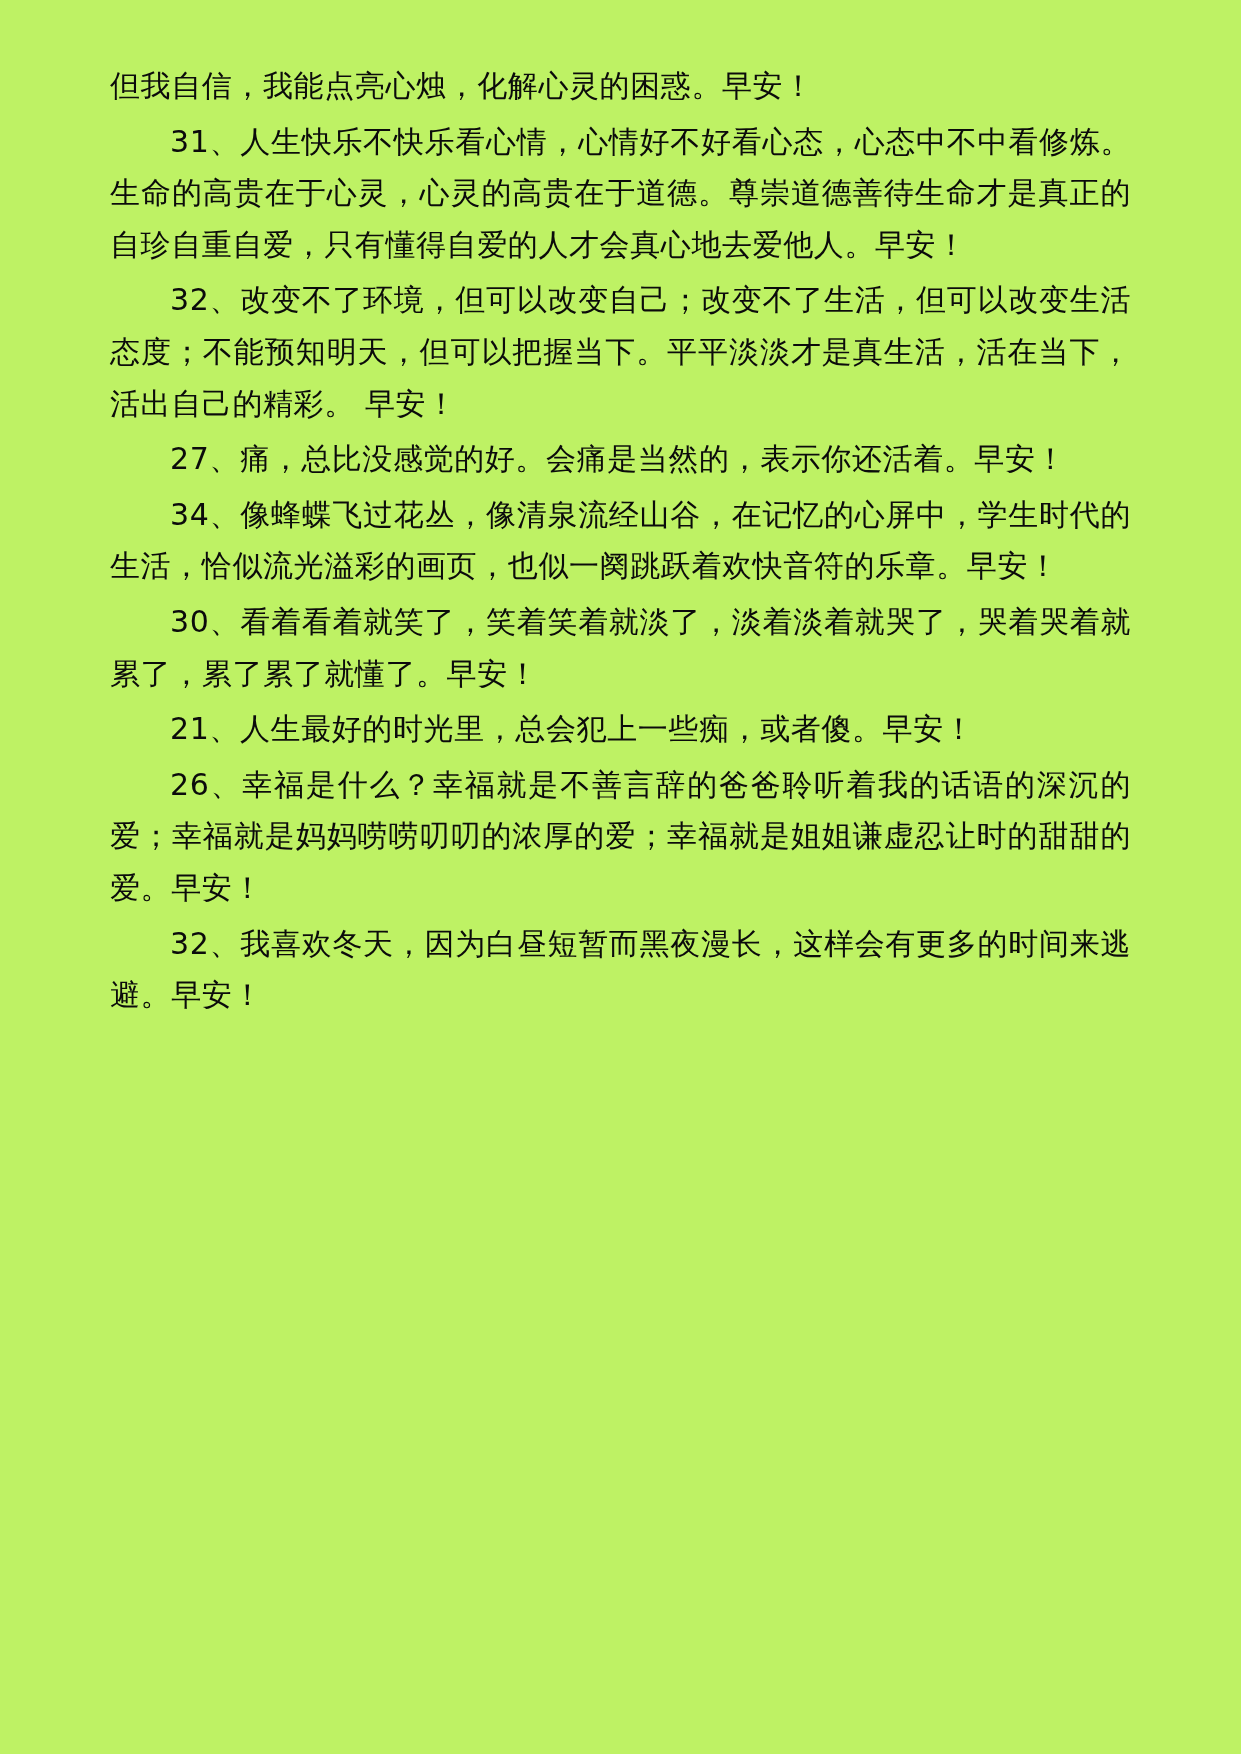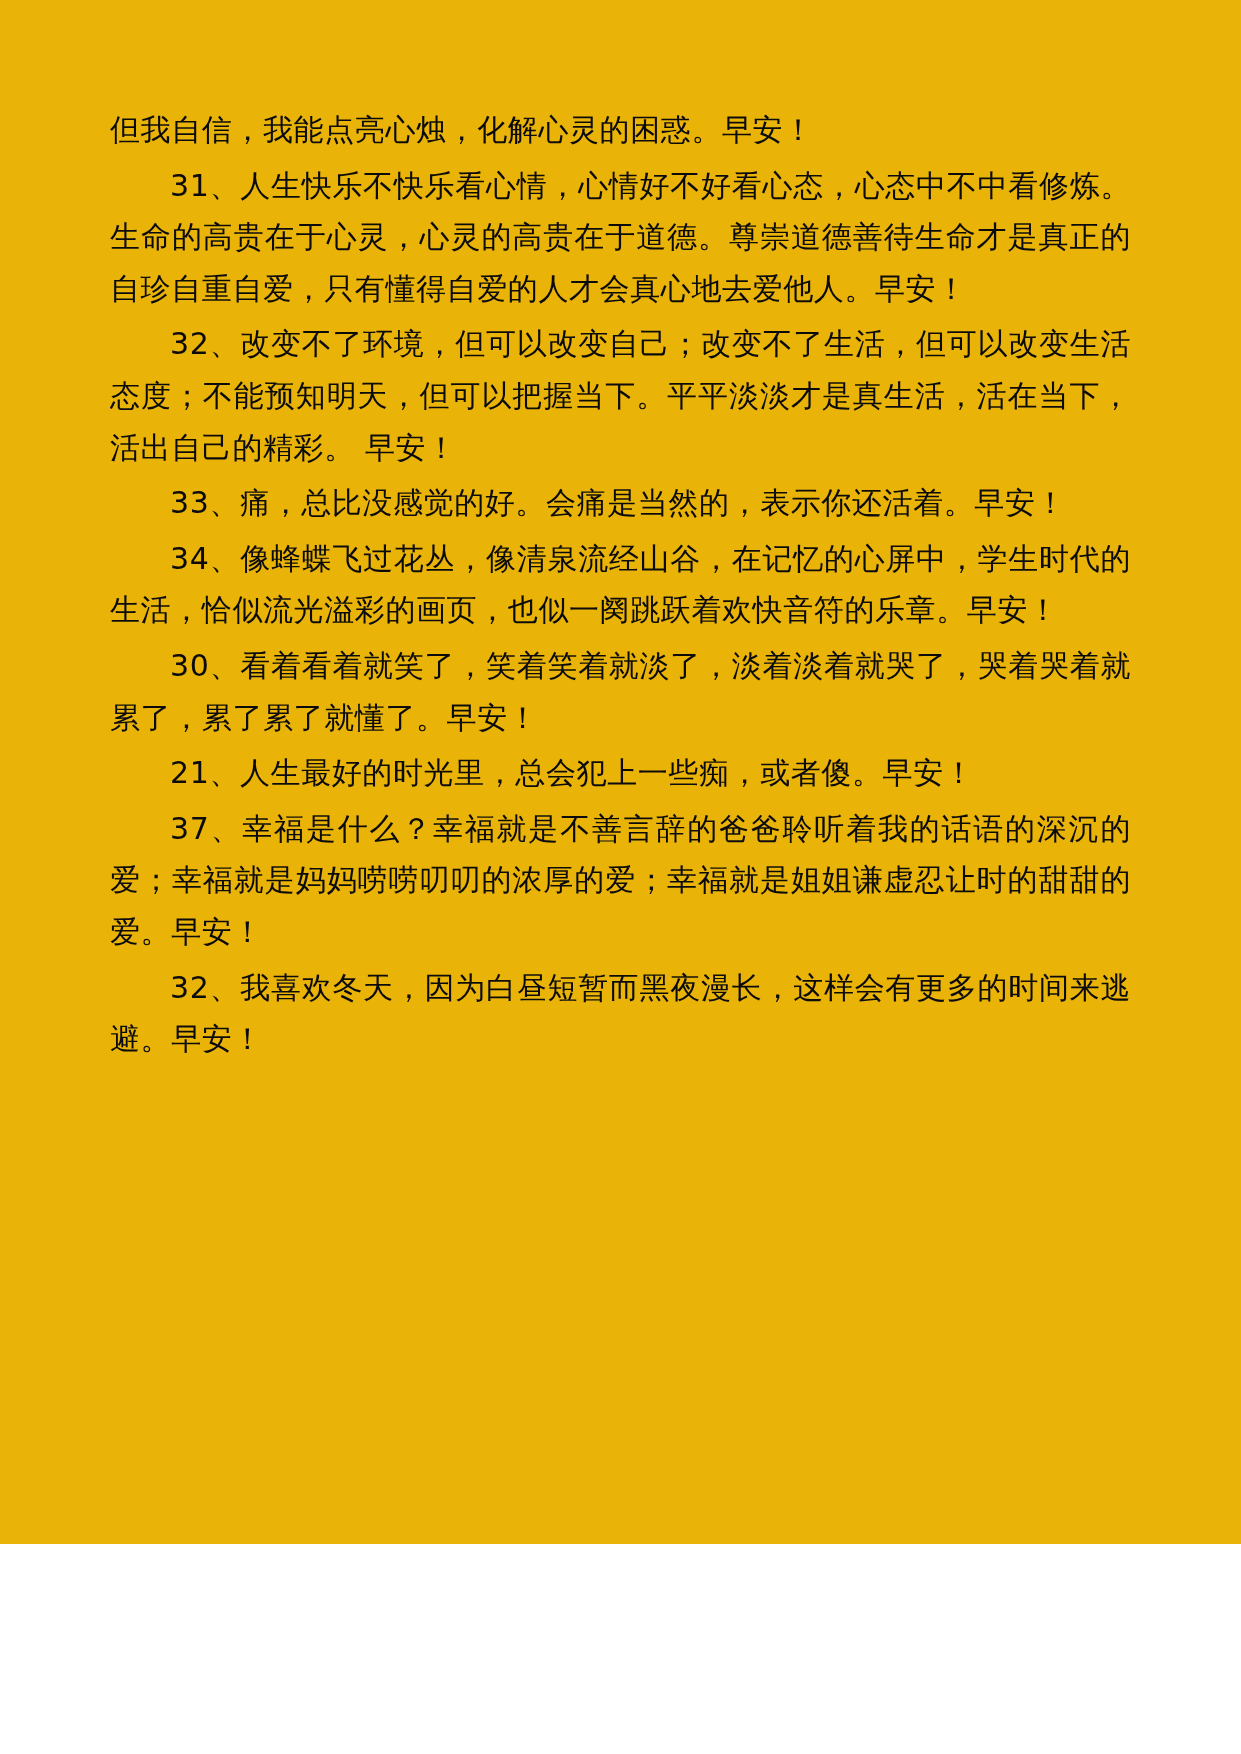--- a/index.html
+++ b/index.html
@@ -9,23 +9,23 @@
   }
   body {
     width: 1241px;
     height: 1754px;
     font-family: "DejaVu Sans", "Liberation Sans", sans-serif;
     color: #000000;
   }
   .page {
     box-sizing: border-box;
     width: 1241px;
-    height: 1544px;
-    padding: 104px 110px 120px 110px;
-    background: #eab308;
+    height: 1754px;
+    padding: 60px 110px 120px 110px;
+    background: #bef264;
   }
   .doc-body {
     font-size: 30px;
     line-height: 1.72;
     letter-spacing: 0.6px;
     text-align: justify;
     text-justify: inter-ideograph;
     color: #0b0b0b;
   }
   .para {
@@ -41,27 +41,27 @@
 
 <div class="page">
   <div class="doc-body">
 
     <p class="para">但我自信，我能点亮心烛，化解心灵的困惑。早安！</p>
 
     <p class="para indent">31、人生快乐不快乐看心情，心情好不好看心态，心态中不中看修炼。生命的高贵在于心灵，心灵的高贵在于道德。尊崇道德善待生命才是真正的自珍自重自爱，只有懂得自爱的人才会真心地去爱他人。早安！</p>
 
     <p class="para indent">32、改变不了环境，但可以改变自己；改变不了生活，但可以改变生活态度；不能预知明天，但可以把握当下。平平淡淡才是真生活，活在当下，活出自己的精彩。 早安！</p>
 
-    <p class="para indent">33、痛，总比没感觉的好。会痛是当然的，表示你还活着。早安！</p>
+    <p class="para indent">27、痛，总比没感觉的好。会痛是当然的，表示你还活着。早安！</p>
 
     <p class="para indent">34、像蜂蝶飞过花丛，像清泉流经山谷，在记忆的心屏中，学生时代的生活，恰似流光溢彩的画页，也似一阕跳跃着欢快音符的乐章。早安！</p>
 
     <p class="para indent">30、看着看着就笑了，笑着笑着就淡了，淡着淡着就哭了，哭着哭着就累了，累了累了就懂了。早安！</p>
 
     <p class="para indent">21、人生最好的时光里，总会犯上一些痴，或者傻。早安！</p>
 
-    <p class="para indent">37、幸福是什么？幸福就是不善言辞的爸爸聆听着我的话语的深沉的爱；幸福就是妈妈唠唠叨叨的浓厚的爱；幸福就是姐姐谦虚忍让时的甜甜的爱。早安！</p>
+    <p class="para indent">26、幸福是什么？幸福就是不善言辞的爸爸聆听着我的话语的深沉的爱；幸福就是妈妈唠唠叨叨的浓厚的爱；幸福就是姐姐谦虚忍让时的甜甜的爱。早安！</p>
 
     <p class="para indent">32、我喜欢冬天，因为白昼短暂而黑夜漫长，这样会有更多的时间来逃避。早安！</p>
 
 
   </div>
 </div>
 
 </body></html>

